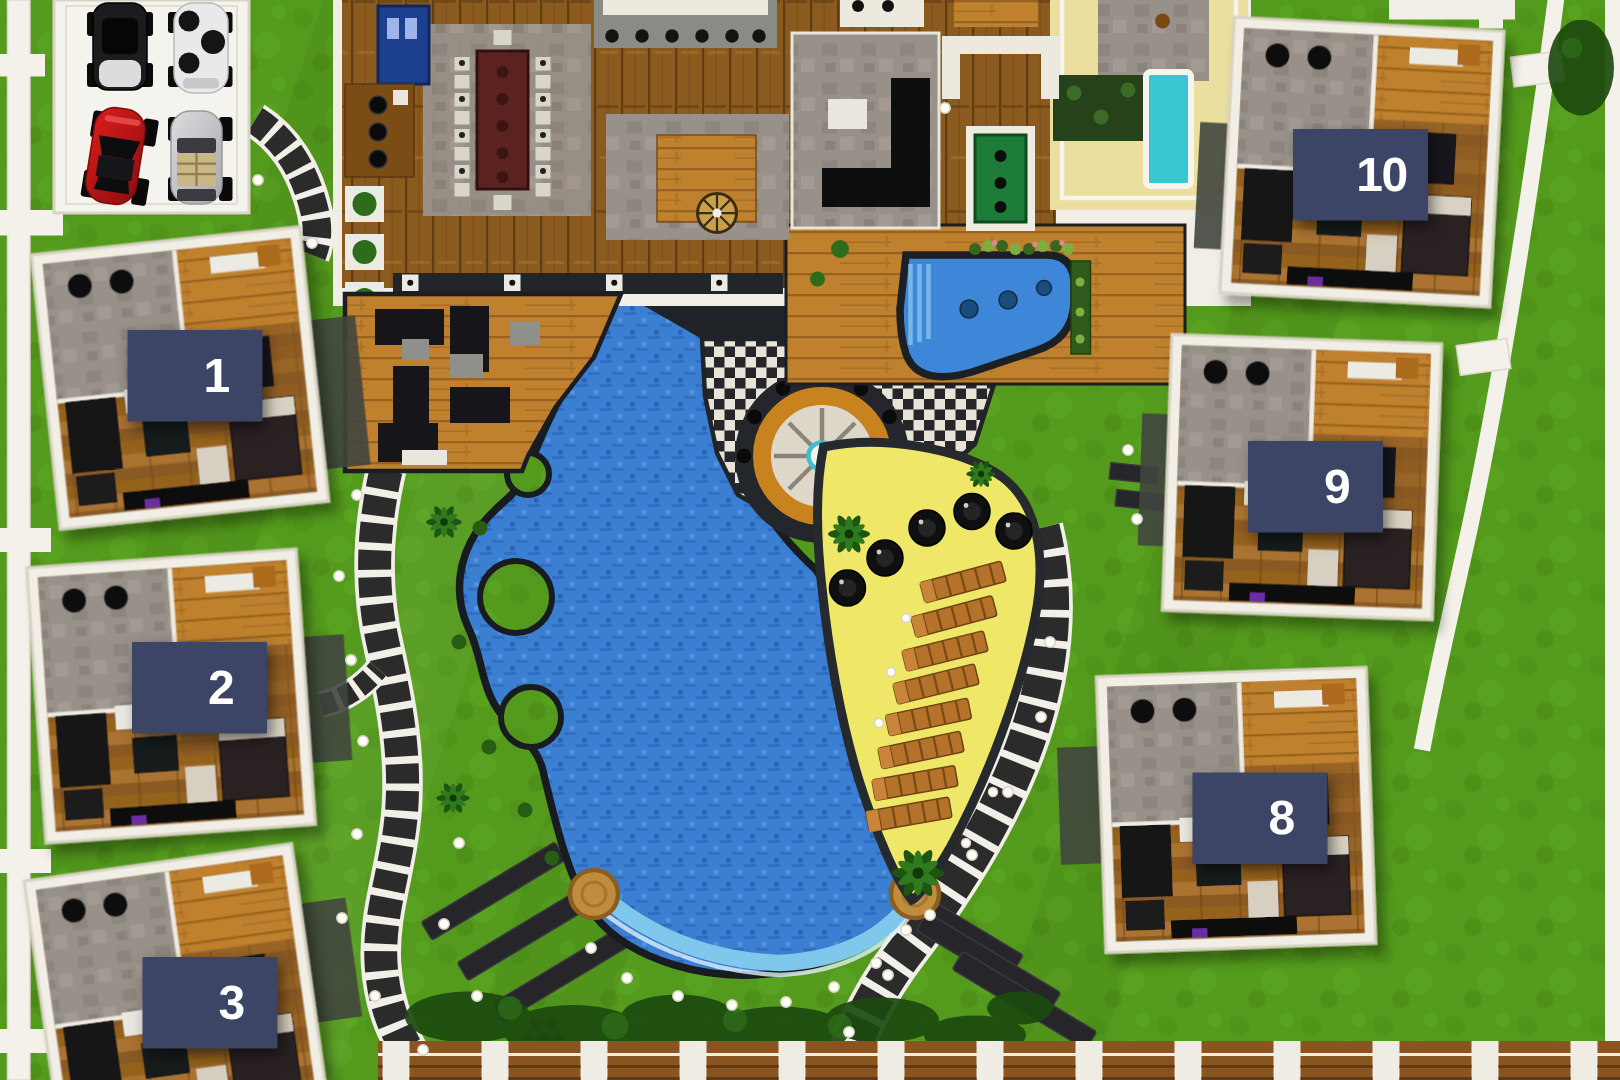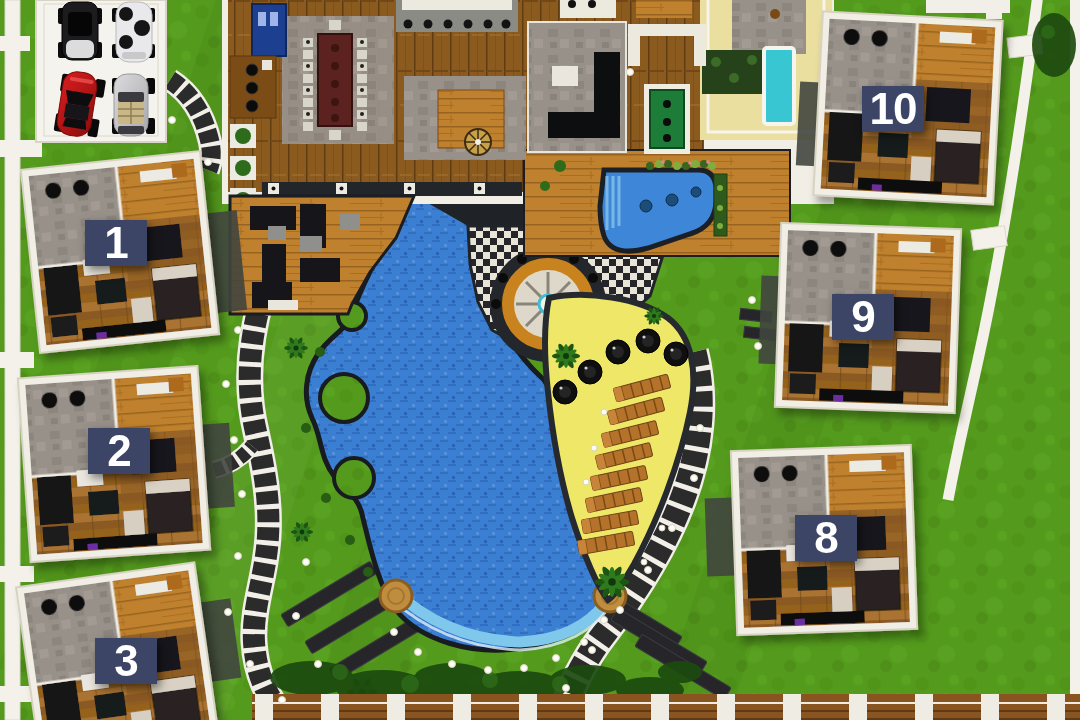--- a/index.html
+++ b/index.html
@@ -1,23 +1,23 @@
 <!DOCTYPE html>
 <html style="--grass: #549b1d; --pool_water: #3b7fd3; --pool_edge: #181b1f; --sand: #eee768; --marker_navy: #3d4566; --deck_wood: #c0812f; --building_wood: #8a5a1f; --lap_pool: #38c6d2; --road: #f4f1ea; --path: #2b2b2b; --bar_ring: #c8831f; --billiard_green: #1d7c37; --jacuzzi: #3e87d8; --cabinet_blue: #1d3f8f;"><head>
 <meta charset="utf-8">
 <style>
   html,body{margin:0;padding:0;background:#222;}
   .scene{position:relative;width:1080px;height:720px;overflow:hidden;
          font-family:"Liberation Sans", sans-serif;background:#549b1d;}
   .scene svg{position:absolute;left:0;top:0;}
-  .plaque{position:absolute;width:62px;height:46px;
+  .plaque{position:absolute;width:62px;height:61px;
           background:var(--marker_navy,#3d4566);
-          color:#fff;font-weight:bold;font-size:44px;letter-spacing:-1px;
+          color:#fff;font-weight:bold;font-size:32px;letter-spacing:-1px;
           display:flex;align-items:center;justify-content:center;
-          box-shadow:3px 4px 9px rgba(0,0,0,.5);cursor:pointer;user-select:none;}
+          box-shadow:3px 4px 9px rgba(0,0,0,.5);cursor:pointer;user-select:none;padding-left:28px;}
 </style>
 </head>
 <body>
 
 <div class="scene">
 <svg width="1080" height="720" viewBox="0 0 1080 720">
 <defs>
   <pattern id="grassP" width="48" height="48" patternUnits="userSpaceOnUse">
     <rect width="48" height="48" fill="#549b1d"></rect>
     <circle cx="10" cy="12" r="7" fill="#4c8f18" opacity=".55"></circle>

